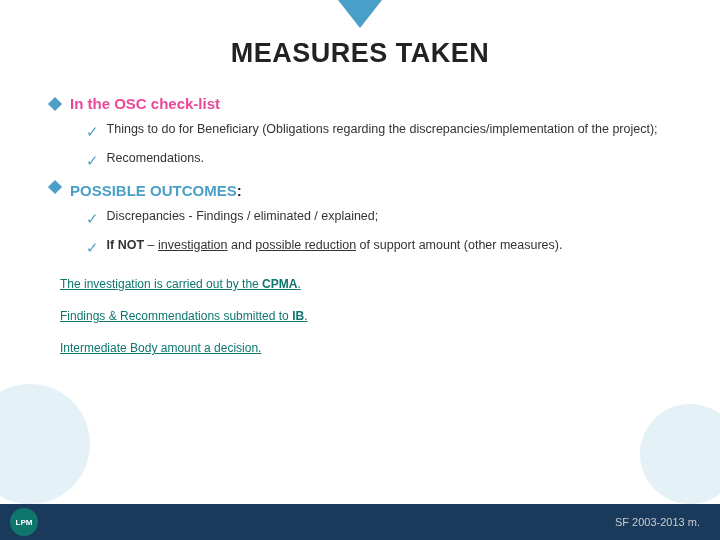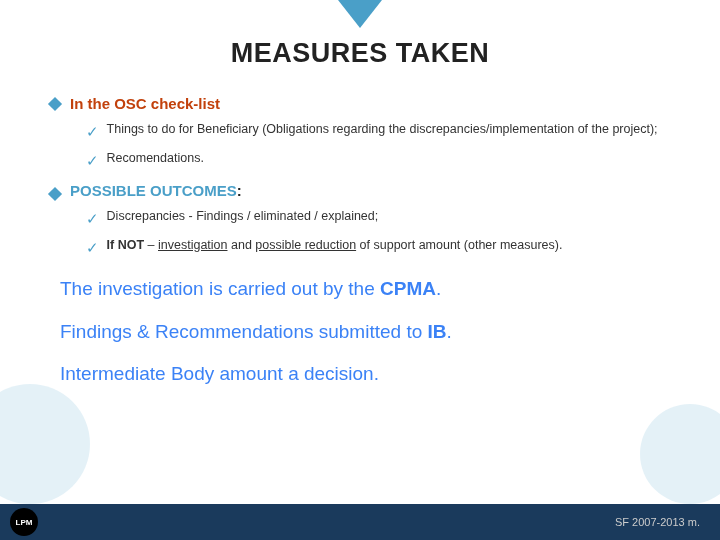--- a/index.html
+++ b/index.html
@@ -54,21 +54,21 @@
       height: 10px;
       background: #4a9fc8;
       transform: rotate(45deg);
       margin-right: 10px;
       flex-shrink: 0;
     }
 
     .section-title {
       font-size: 15px;
       font-weight: bold;
-      color: #c2410c;
+      color: #ec4899;
     }
 
     .checkmark-item {
       display: flex;
       align-items: flex-start;
       margin-left: 36px;
       margin-bottom: 5px;
       line-height: 1.5;
     }
 
@@ -81,21 +81,21 @@
     }
 
     .item-text {
       font-size: 12.5px;
       color: #333;
       line-height: 1.5;
     }
 
     .possible-section {
       display: flex;
-      align-items: flex-end;
+      align-items: flex-start;
       margin-top: 10px;
       margin-bottom: 8px;
     }
 
     .possible-title {
       font-size: 15px;
       font-weight: bold;
       color: #4a9fc8;
     }
 
@@ -112,24 +112,25 @@
     .bold-text {
       font-weight: bold;
     }
 
     .main-statements {
       margin-top: 16px;
       padding-left: 10px;
     }
 
     .statement {
-      font-size: 19px;
-      color: #3b82f6;
+      font-size: 12px;
+      color: #0f766e;
       margin-bottom: 14px;
       line-height: 1.5;
+      text-decoration: underline;
     }
 
     
     .bottom-bar {
       position: absolute;
       bottom: 0;
       left: 0;
       right: 0;
       height: 36px;
       background: #1a3a5c;
@@ -144,21 +145,21 @@
       bottom: 4px;
       left: 10px;
       width: 50px;
       height: 28px;
     }
 
     .bottom-logo-circle {
       width: 28px;
       height: 28px;
       border-radius: 50%;
-      background: #000000;
+      background: #0f766e;
       display: flex;
       align-items: center;
       justify-content: center;
     }
 
     .bottom-logo-text {
       color: white;
       font-size: 8px;
       font-weight: bold;
     }
@@ -260,14 +261,14 @@
 
 <div class="bg-circle-left"></div>
 <div class="bg-circle-right"></div>
 
 <div class="bottom-bar">
   <div class="bottom-logo">
     <div class="bottom-logo-circle">
       <span class="bottom-logo-text">LPM</span>
     </div>
   </div>
-  <span class="bottom-sf-text">SF 2007-2013 m.</span>
+  <span class="bottom-sf-text">SF 2003-2013 m.</span>
 </div>
 
 </body></html>

